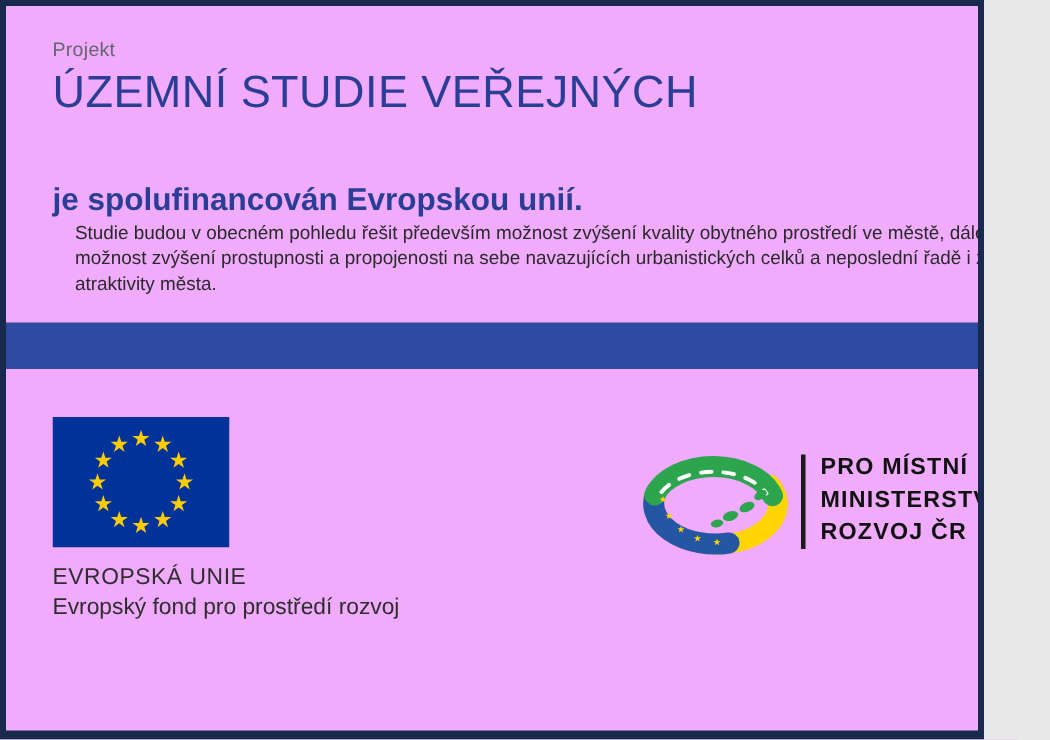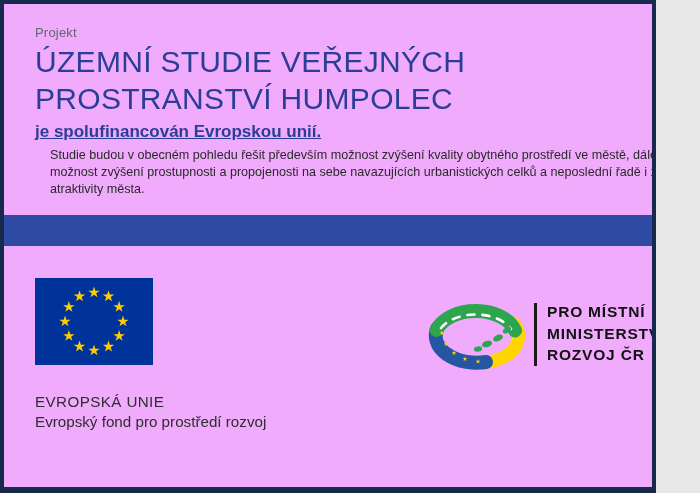--- a/index.html
+++ b/index.html
@@ -21,39 +21,38 @@
   }
   .title{
     left:31px;top:39px;
     font-size:30px;font-weight:normal;
     color:#2b3e96;line-height:37px;
     letter-spacing:.3px;
     white-space:nowrap;
   }
   .subtitle{
     left:31px;top:118px;
-    font-size:17px;font-weight:bold;
+    font-size:21px;font-weight:bold;
     color:#2b3e96;
-    text-decoration:underline;
   }
   .description{
     left:46px;top:143px;width:648px;
     font-size:12.6px;line-height:17px;
     color:#2a2a2a;
   }
   .midbar{
     left:0;right:0;top:211px;height:31px;
     background:#2e4aa3;
   }
   .eu-flag{left:31px;top:274px;width:118px;height:87px;display:block;}
   .eu-text{
     left:31px;top:371px;
     font-size:15.2px;line-height:19.5px;color:#2e2e2e;
   }
-  .eu-text .caps{letter-spacing:.4px;margin-top:17px;}
+  .eu-text .caps{letter-spacing:.4px;}
   .mlogo{left:423px;top:295px;width:104px;height:74px;display:block;}
   .mdivider{
     left:530px;top:299px;width:3px;height:63px;
     background:#1a1a1a;
   }
   .mtext{
     left:543px;top:297px;
     font-size:15.5px;font-weight:bold;color:#111111;
     line-height:21.5px;letter-spacing:.8px;
     white-space:nowrap;
@@ -61,21 +60,20 @@
 </style>
 </head>
 <body>
 
 <div class="poster">
 
   <div class="abs projekt">Projekt</div>
 
   <div class="abs title">
     <div>ÚZEMNÍ STUDIE VEŘEJNÝCH</div>
-    <div>PROSTRANSTVÍ HUMPOLEC</div>
   </div>
 
   <div class="abs subtitle">je spolufinancován Evropskou unií.</div>
 
   <div class="abs description">Studie budou v obecném pohledu řešit především možnost zvýšení kvality obytného prostředí ve městě, dále možnost zvýšení prostupnosti a propojenosti na sebe navazujících urbanistických celků a neposlední řadě i zvýšení atraktivity města.</div>
 
   <div class="abs midbar"></div>
 
   <svg class="abs eu-flag" viewBox="0 0 118 87" xmlns="http://www.w3.org/2000/svg" aria-hidden="true">
     <defs>

